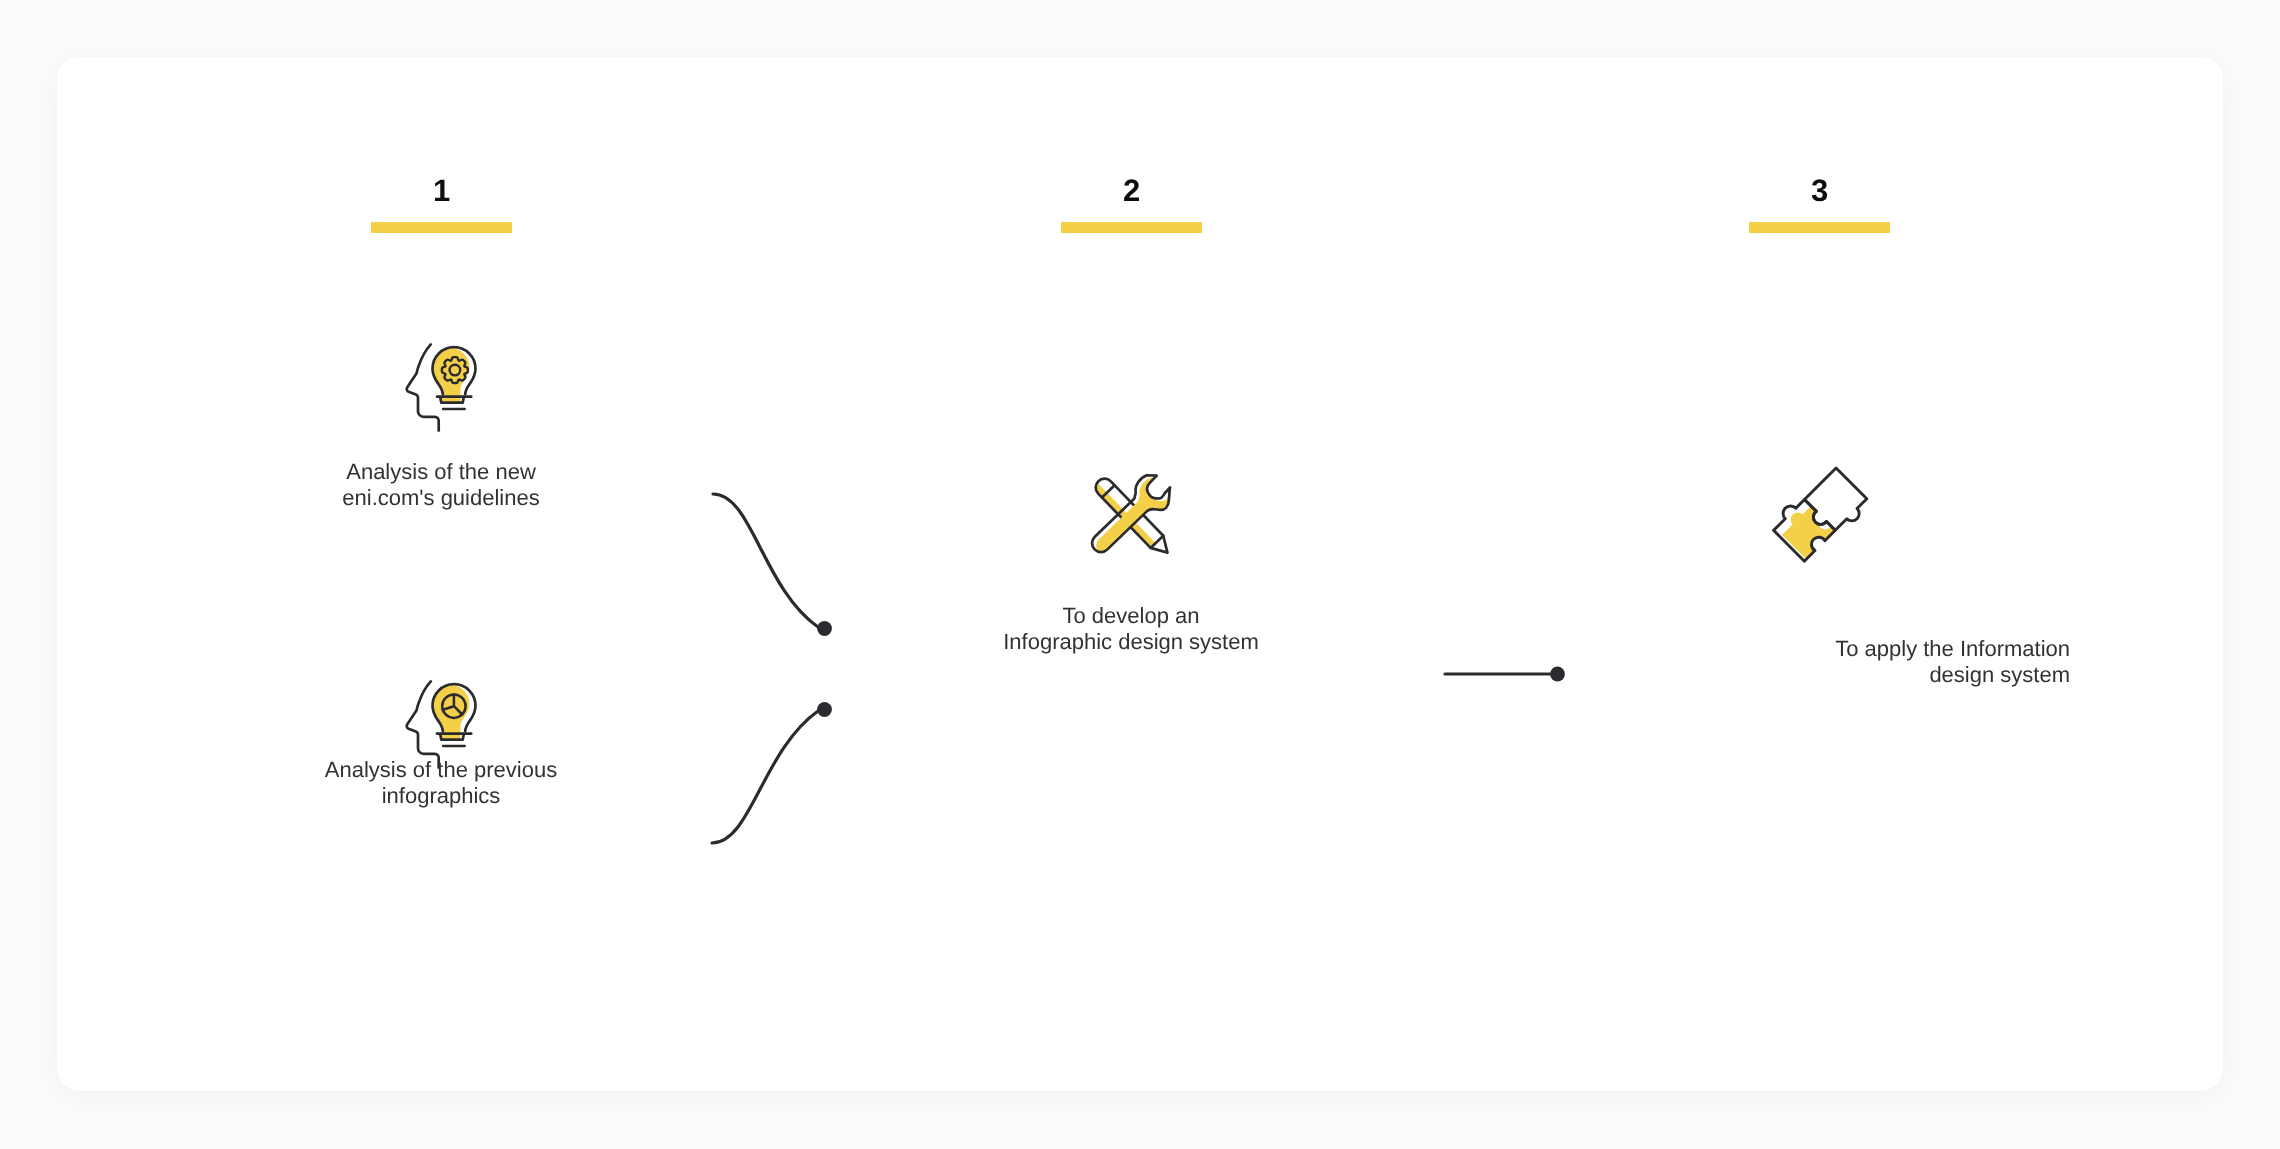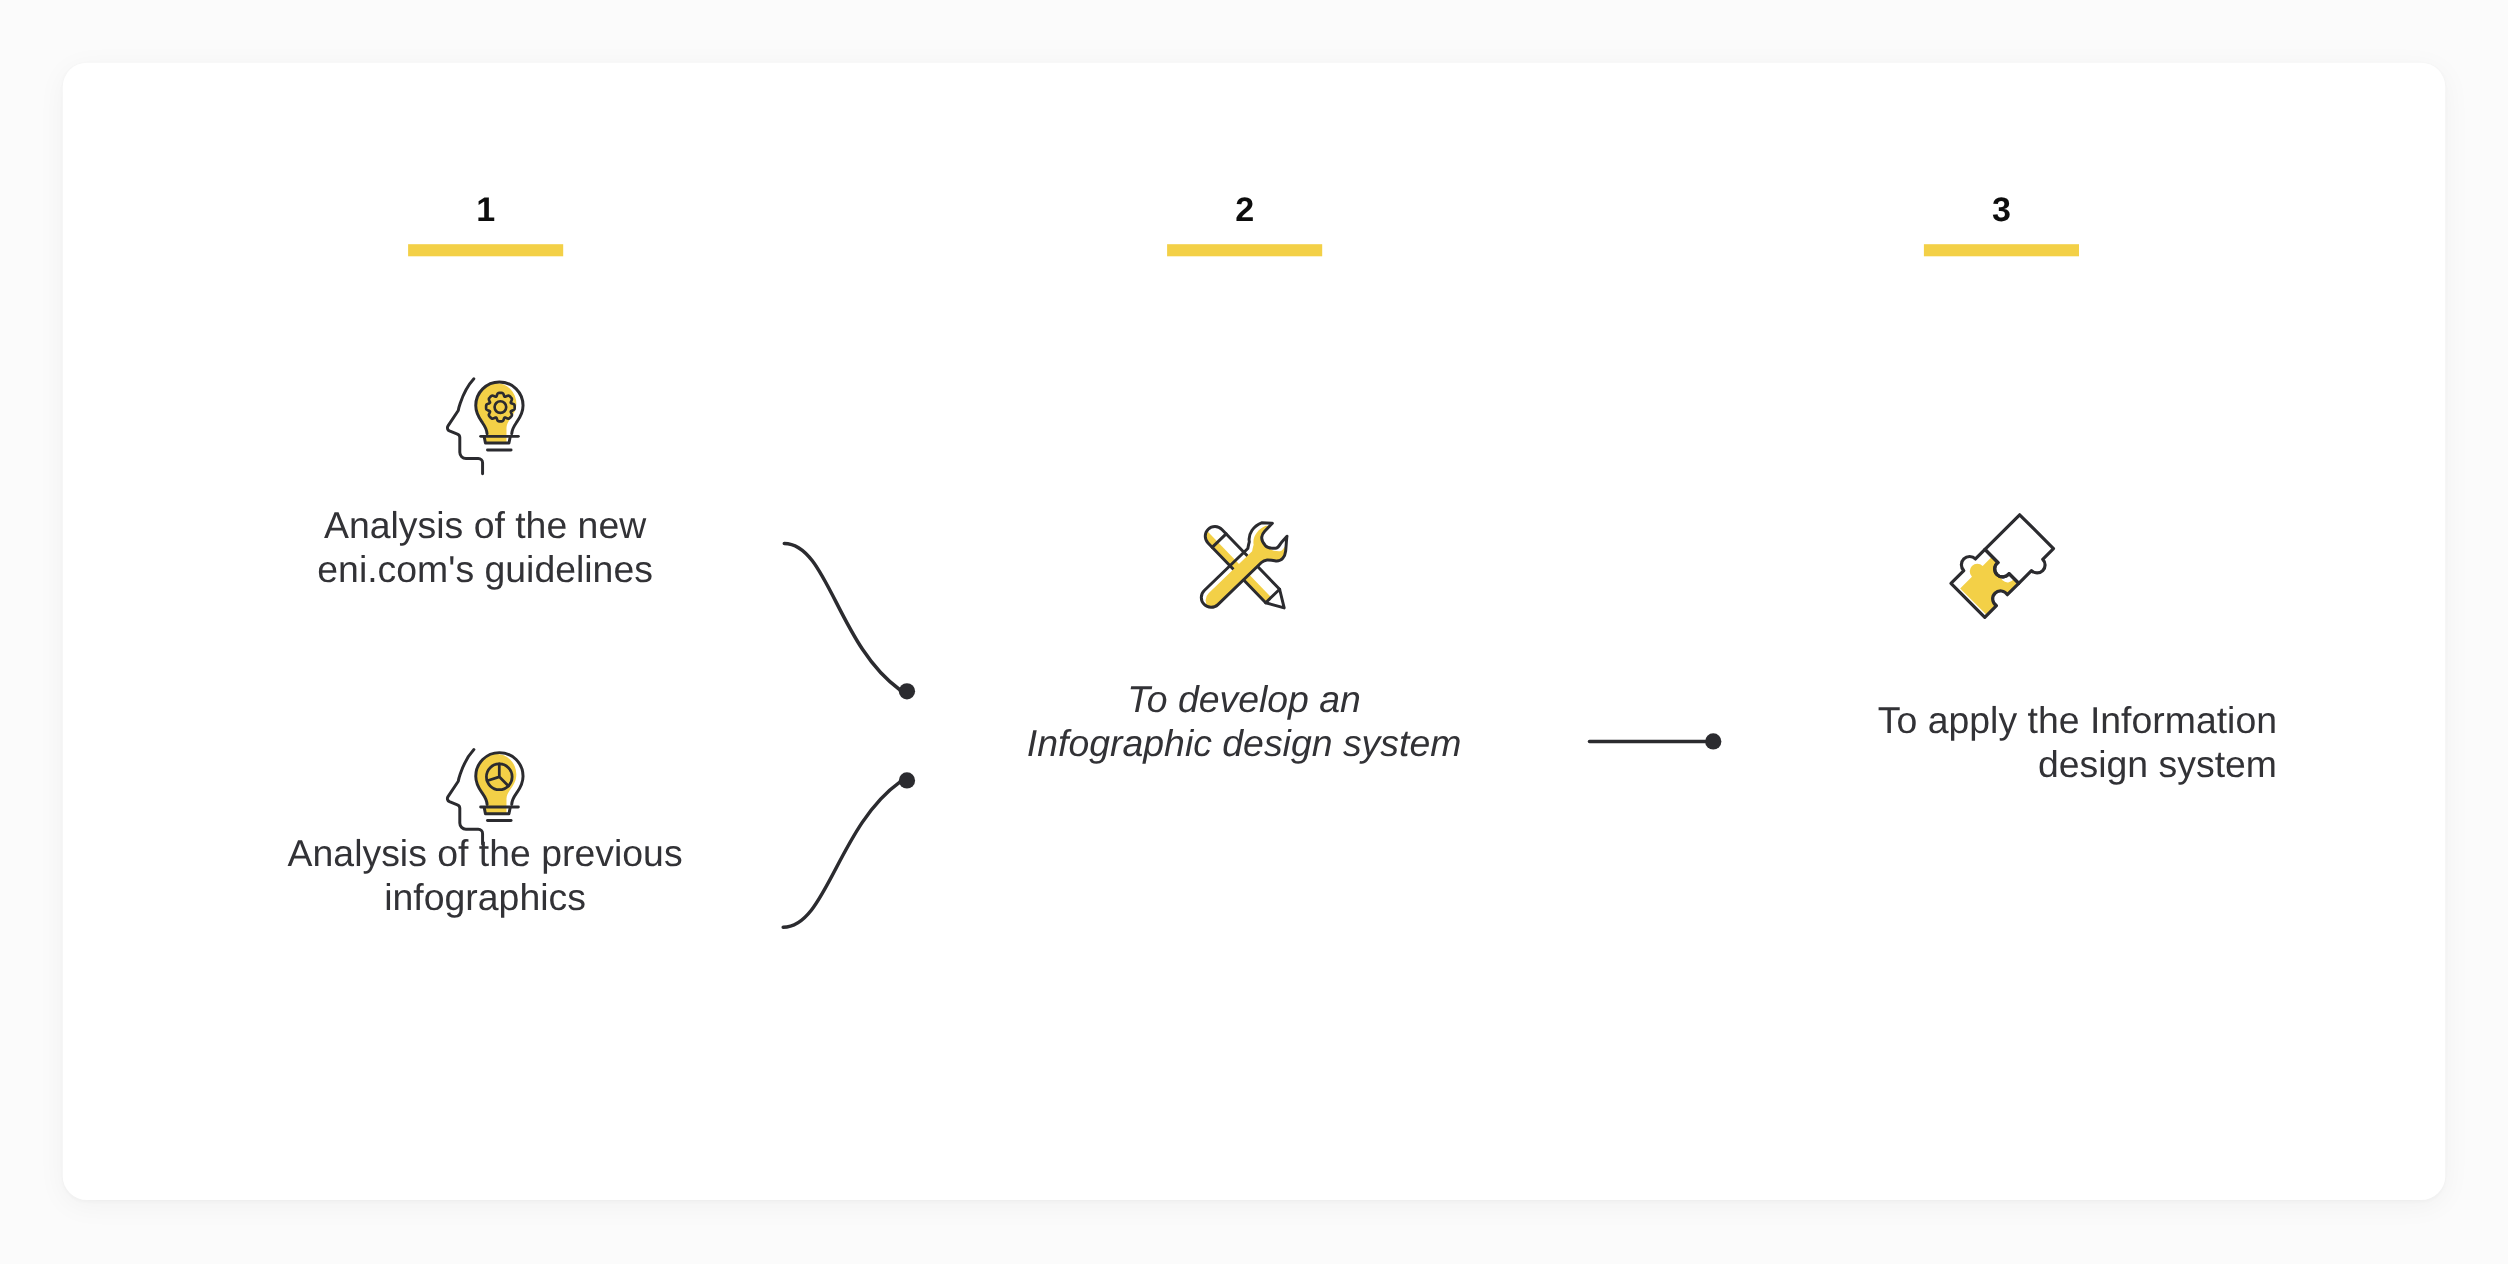--- a/index.html
+++ b/index.html
@@ -9,21 +9,21 @@
   body{width:2280px;height:1149px;background:#ffffff;
        font-family:"Liberation Sans",sans-serif;overflow:hidden;}
   .page{position:relative;width:2280px;height:1149px;background:#fbfbfb;}
   .card{position:absolute;left:57px;top:57px;width:2166px;height:1034px;
         background:#ffffff;border-radius:22px;
         box-shadow:0 5px 26px rgba(0,0,0,0.045), 0 1px 3px rgba(0,0,0,0.025);}
   .stage{position:absolute;left:0;top:0;width:2280px;height:1149px;}
   .step-num{position:absolute;font-weight:bold;font-size:31px;color:#0d0d0d;
             text-align:center;letter-spacing:0px;}
   .rule{position:absolute;height:11px;background:#F3D047;}
-  .caption{position:absolute;text-align:center;font-size:34px;line-height:1.175;
+  .caption{position:absolute;text-align:center;font-size:22px;line-height:1.175;
            color:#323236;white-space:pre-line;}
   .icon{position:absolute;}
   svg.overlay{position:absolute;left:0;top:0;width:2280px;height:1149px;}
 </style>
 </head>
 <body>
 
 <div class="page">
   <div class="card"></div>
 
@@ -126,21 +126,21 @@
           <path transform="translate(8.6,68.4) rotate(-45)" d="M0 0 L16.5 0 A7.2 7.2 0 1 1 31.5 0 L43.7 0 L43.7 16.8 A7.2 7.2 0 1 0 43.7 31.0 L43.7 43.5 L29.0 43.5 A7.2 7.2 0 1 0 15.0 43.5 L0 43.5 Z"></path>
           <path transform="translate(8.6,68.4) rotate(-45)" d="M43.7 0 L43.7 16.8 A7.2 7.2 0 1 0 43.7 31.0 L43.7 43.5 L60.0 43.5 A7.2 7.2 0 1 0 74.5 43.5 L88.3 43.5 L88.3 0 L43.7 0 Z"></path>
         </g>
       </svg>
     </div>
 
     <div class="caption" style="left:191px;top:459px;width:500px;">Analysis of the new
 eni.com's guidelines</div>
     <div class="caption" style="left:191px;top:757px;width:500px;">Analysis of the previous
 infographics</div>
-    <div class="caption" style="left:881px;top:617px;width:500px;font-style:italic;">To develop an
+    <div class="caption" style="left:881px;top:603px;width:500px;">To develop an
 Infographic design system</div>
     <div class="caption" style="left:1570px;top:636px;width:500px;text-align:right;">To apply the Information
 design system</div>
 
     <svg class="overlay" viewBox="0 0 2280 1149">
       <path d="M713 494 C 752 494, 762 587, 818 627" fill="none" stroke="#2b2b2f" stroke-width="3.2" stroke-linecap="round"></path>
       <circle cx="824.5" cy="628.5" r="7.4" fill="#2b2b2f"></circle>
       <path d="M712 843 C 751 843, 762 751, 818 711" fill="none" stroke="#2b2b2f" stroke-width="3.2" stroke-linecap="round"></path>
       <circle cx="824.5" cy="709.5" r="7.4" fill="#2b2b2f"></circle>
       <line x1="1445" y1="674" x2="1552" y2="674" stroke="#2b2b2f" stroke-width="3.2" stroke-linecap="round"></line>

